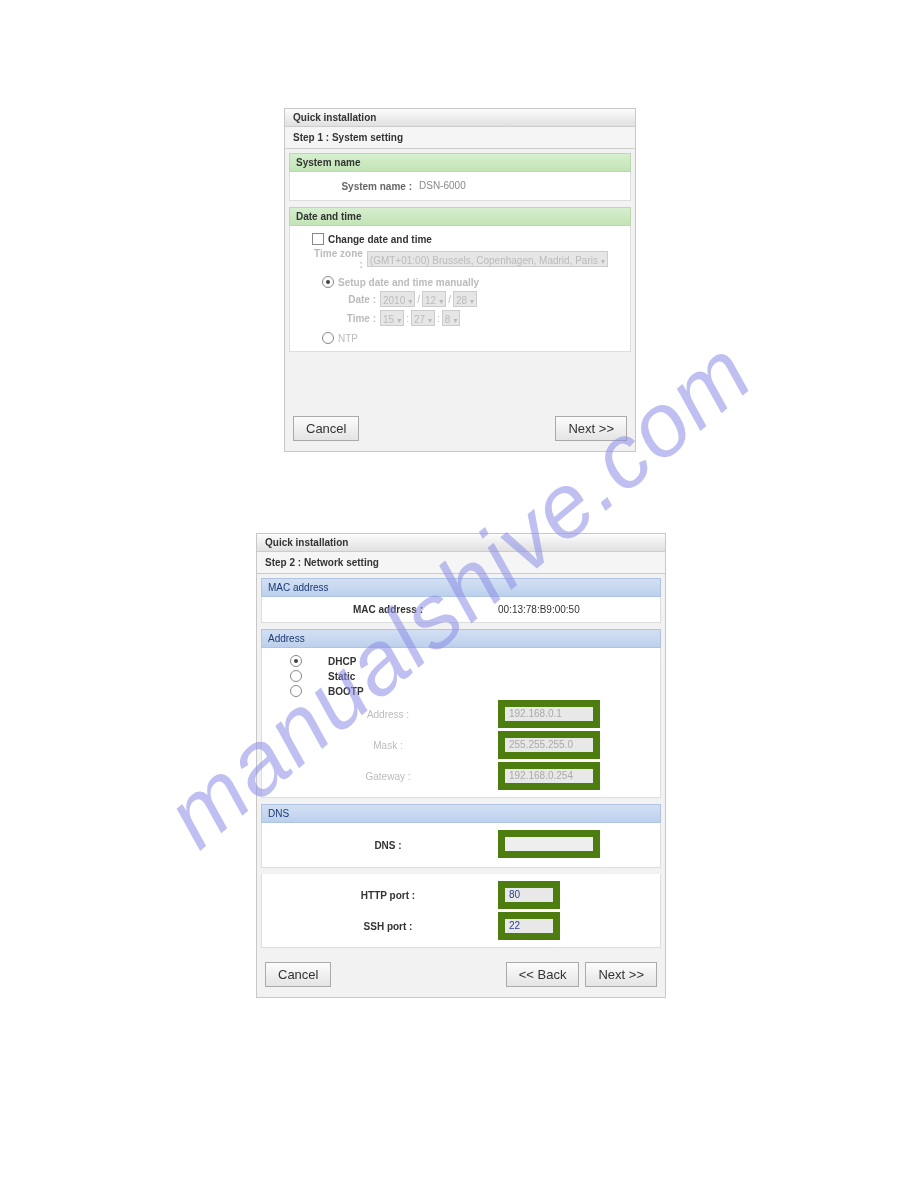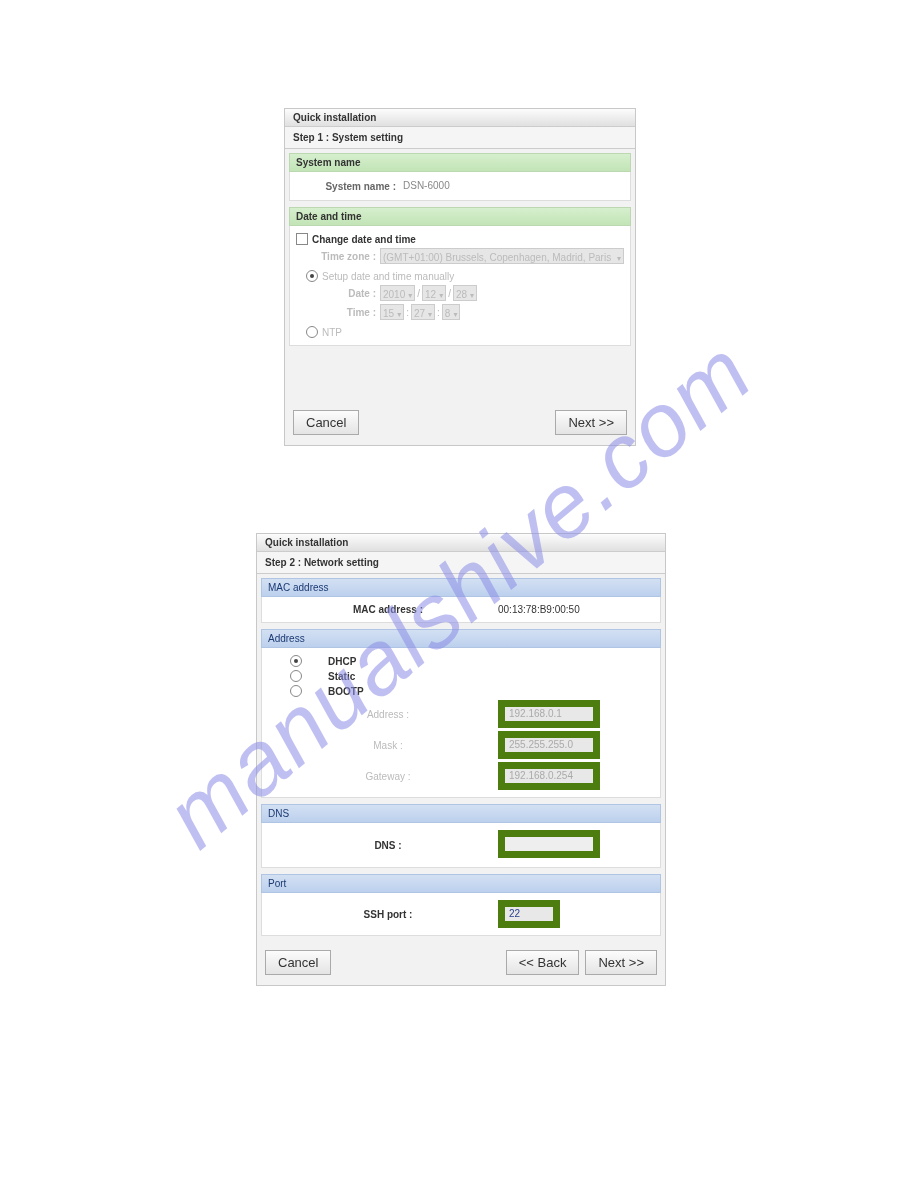--- a/index.html
+++ b/index.html
@@ -65,21 +65,21 @@
     padding: 4px 6px;
   }
   .section-header-blue {
     background: linear-gradient(#d3e0f3, #bcd0ed);
     border: 1px solid #b0c4e4;
     padding: 3px 6px;
     font-weight: normal;
     color: #1c3a73;
     margin: 4px 4px 0 4px;
   }
-  .row { display: flex; align-items: center; margin: 3px 0; }
+  .row { display: flex; align-items: center; margin: 3px 16px; }
   .label {
     text-align: right;
     padding-right: 4px;
     color: #666;
     font-weight: bold;
   }
   .label-disabled { color: #bbb; }
   .labelp1 { width: 80px; }
   .value-blue { color: #2a3f8f; }
   .input {
@@ -185,21 +185,21 @@
     </div>
     <div class="row">
       <div class="label label-disabled" style="width:80px">Time zone :</div>
       <span class="sel" style="flex:1">
         <span style="overflow:hidden;white-space:nowrap;flex:1">(GMT+01:00) Brussels, Copenhagen, Madrid, Paris</span>
         <span class="caret">▾</span>
       </span>
     </div>
     <div class="row" style="margin-top:6px">
       <span class="rb sel-on" style="margin-left:10px"></span>
-      <span class="label-disabled" style="font-weight:normal;color:#bbb">Setup date and time manually</span>
+      <span class="label-disabled" style="font-weight:bold;color:#bbb">Setup date and time manually</span>
     </div>
     <div class="row" style="margin-left:30px">
       <div class="label label-disabled" style="width:50px">Date :</div>
       <span class="sel">
           <span>2010</span>
           <span class="caret">▾</span>
         </span>
       <span style="color:#bbb;margin:0 2px">/</span>
       <span class="sel">
           <span>12</span>
@@ -288,22 +288,25 @@
   </div>
 
   <div class="section-header-blue">DNS</div>
   <div class="section-body">
     <div class="p2-row">
       <div class="p2-label-col">DNS :</div>
       <div class="p2-val-col" style="padding-left:50px"><span class="input2" style="background:#eee"></span></div>
     </div>
   </div>
 
-  <div class="section-header-blue">Port</div>
-  <div class="section-body">
+  <div class="section-body">
+    <div class="p2-row">
+      <div class="p2-label-col">HTTP port :</div>
+      <div class="p2-val-col" style="padding-left:50px"><span class="input2 input2-blue" style="width:40px">80</span></div>
+    </div>
     <div class="p2-row">
       <div class="p2-label-col">SSH port :</div>
       <div class="p2-val-col" style="padding-left:50px"><span class="input2 input2-blue" style="width:40px">22</span></div>
     </div>
   </div>
 
   <div class="btn-row">
     <div class="btn">Cancel</div>
     <div class="btn-group">
       <div class="btn">&lt;&lt; Back</div>

